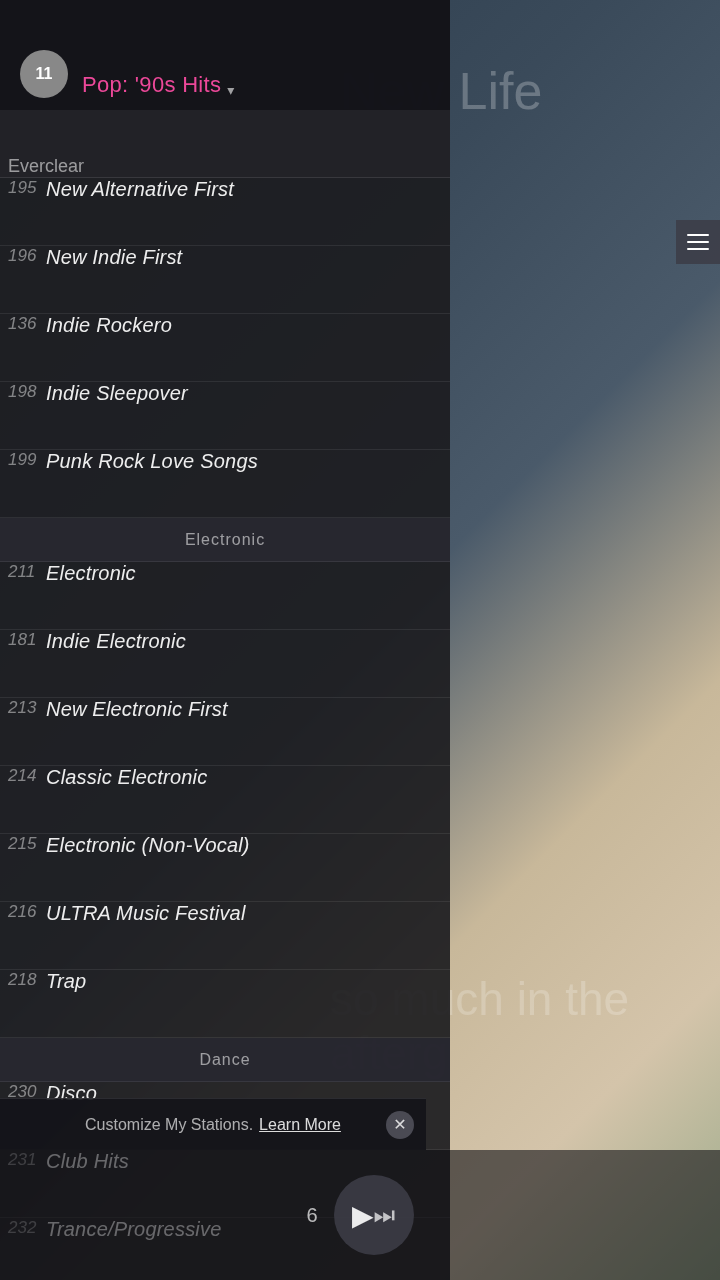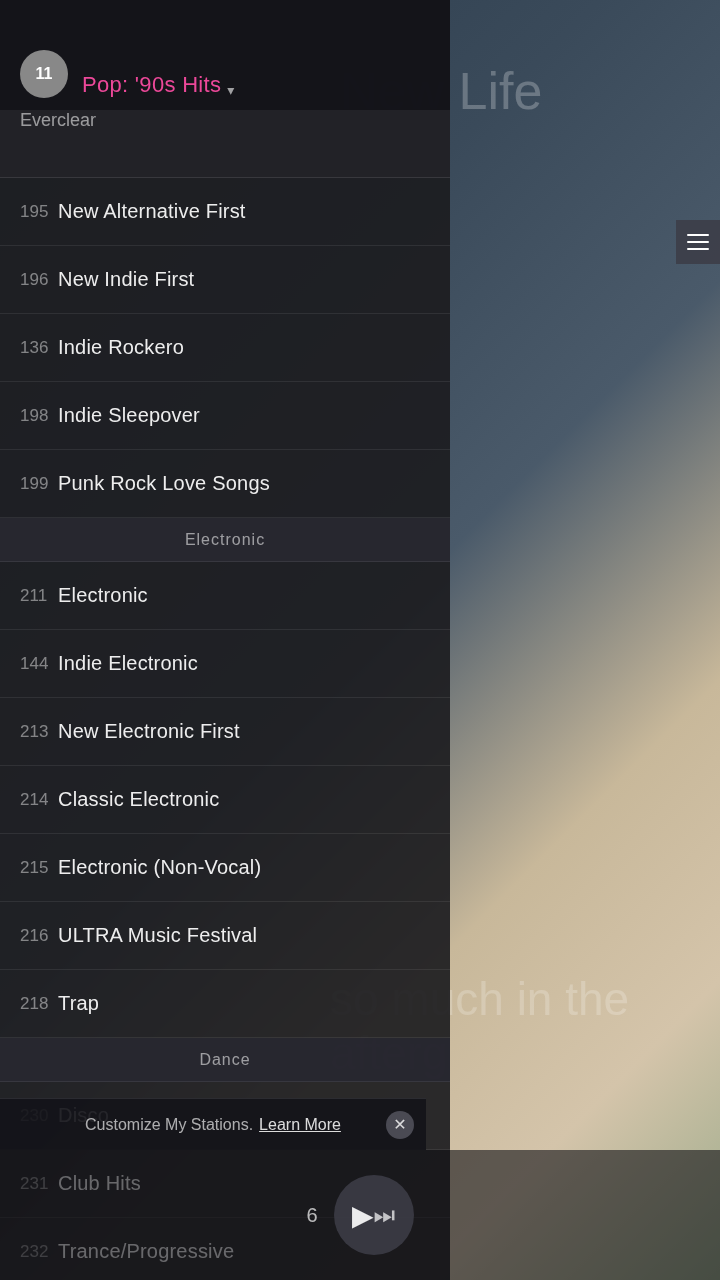--- a/index.html
+++ b/index.html
@@ -92,43 +92,44 @@
     .header-arrow {
       color: rgba(255,255,255,0.6);
       font-size: 14px;
       margin-left: 6px;
     }
 
     
     .partial-item {
       background: rgba(35,35,40,0.95);
       border-bottom: 1px solid rgba(255,255,255,0.1);
-      padding: 0 20px;
+      padding: 0 8px;
       height: 68px;
       display: flex;
-      align-items: flex-start;
+      align-items: flex-end;
     }
 
     .artist-name {
       color: rgba(255,255,255,0.55);
       font-size: 18px;
       font-weight: 300;
     }
 
     .list-items {
       overflow: hidden;
     }
 
     .list-item {
       height: 68px;
       display: flex;
-      align-items: center;
-      padding: 0 20px;
+      align-items: flex-start;
+      padding: 0 8px;
       border-bottom: 1px solid rgba(255,255,255,0.08);
       cursor: pointer;
+      font-style: italic;
     }
 
     .item-num {
       color: rgba(255,255,255,0.45);
       font-size: 17px;
       font-weight: 300;
       width: 38px;
       flex-shrink: 0;
     }
 
@@ -320,21 +321,21 @@
 
     <div class="section-header">
       <span class="section-label">Electronic</span>
     </div>
 
     <div class="list-item">
       <span class="item-num">211</span>
       <span class="item-name">Electronic</span>
     </div>
     <div class="list-item">
-      <span class="item-num">144</span>
+      <span class="item-num">181</span>
       <span class="item-name">Indie Electronic</span>
     </div>
     <div class="list-item">
       <span class="item-num">213</span>
       <span class="item-name">New Electronic First</span>
     </div>
     <div class="list-item">
       <span class="item-num">214</span>
       <span class="item-name">Classic Electronic</span>
     </div>

